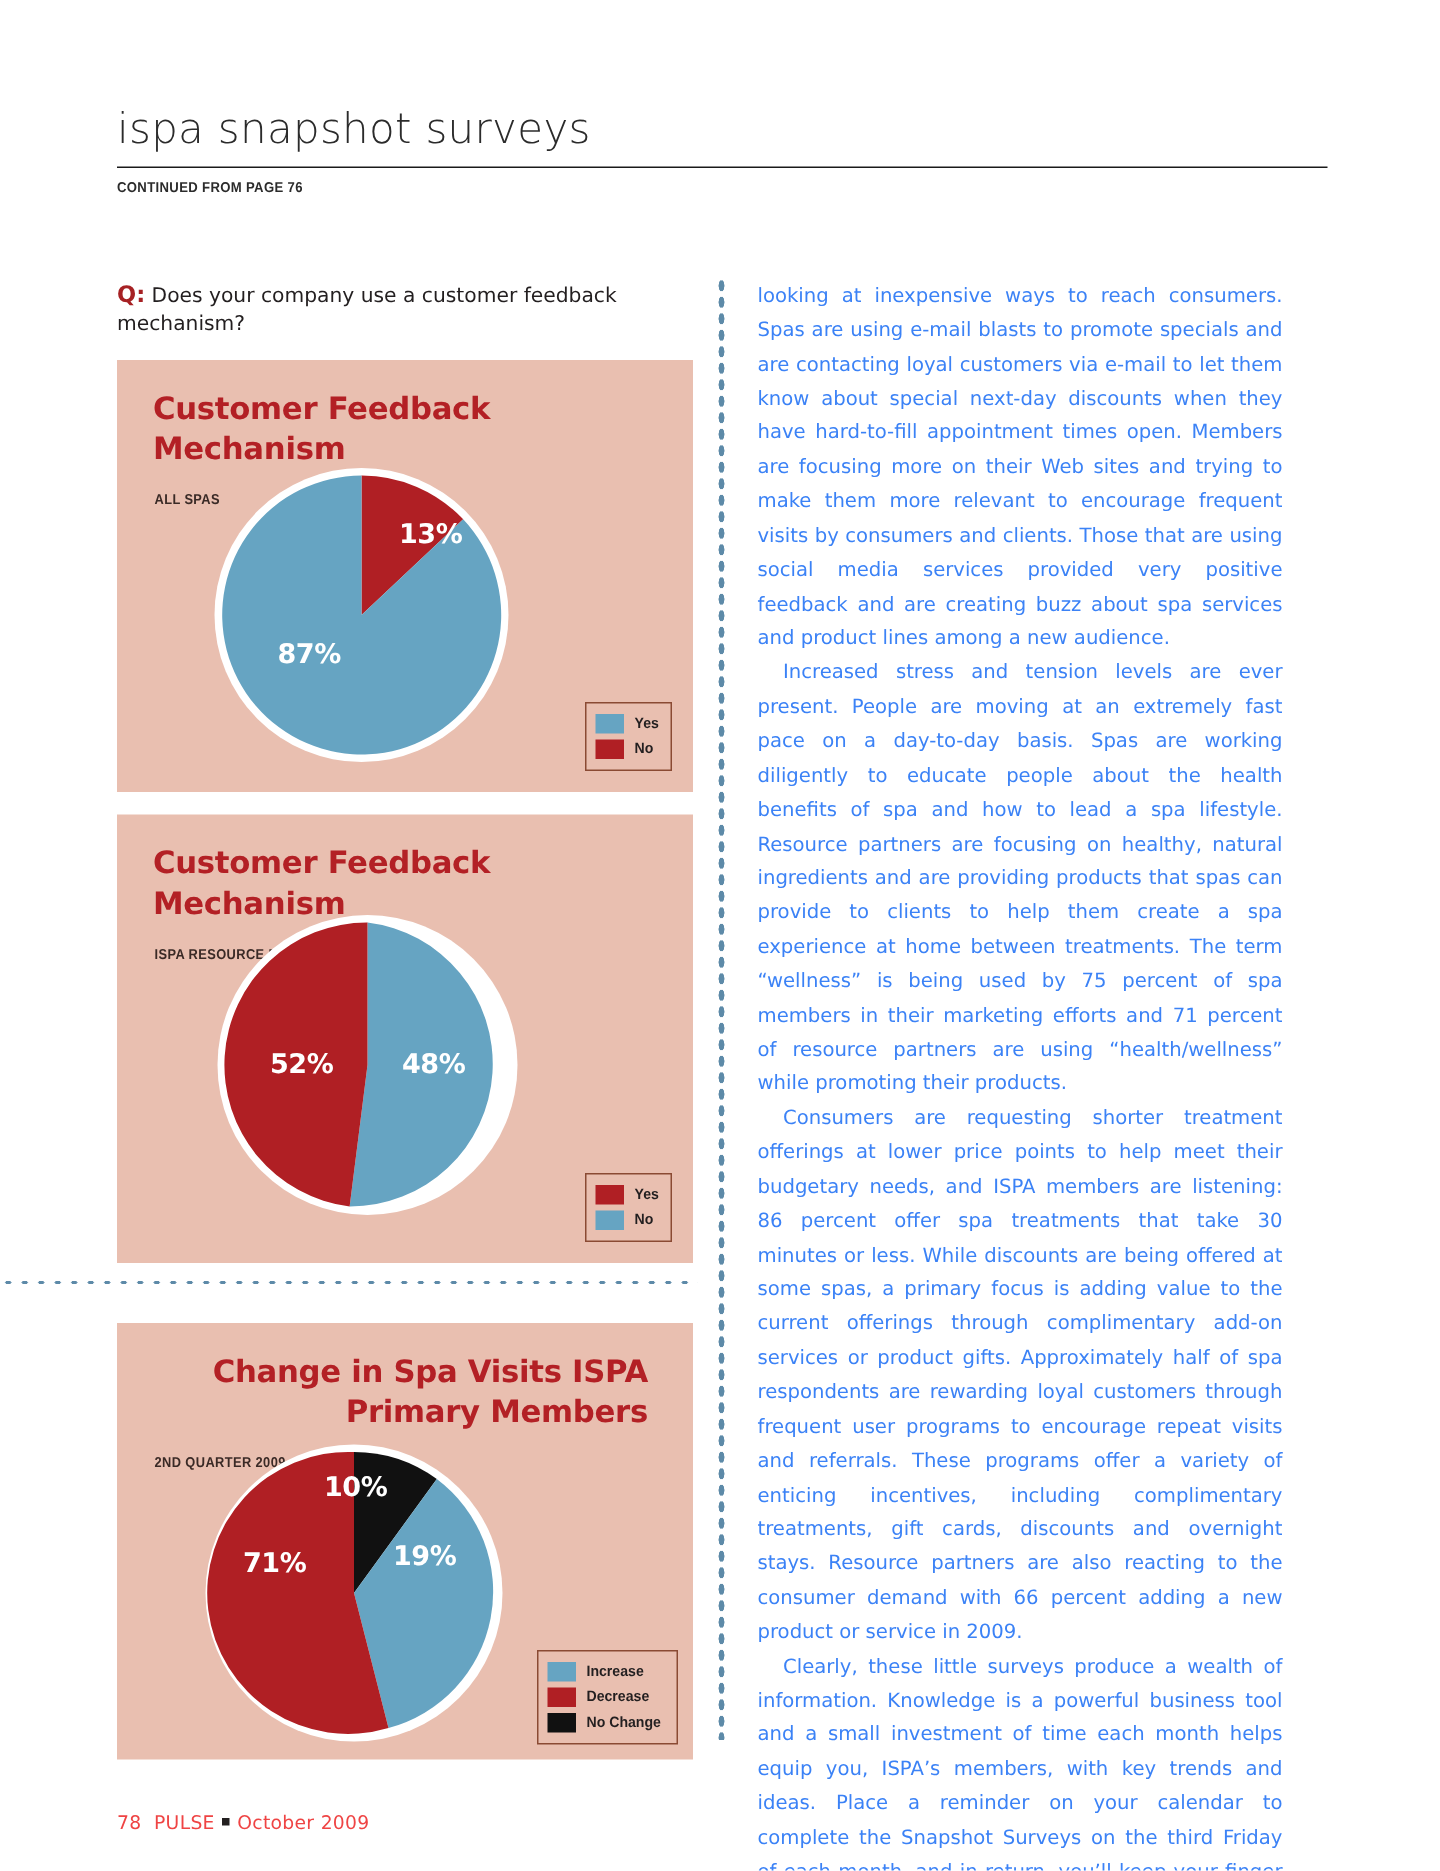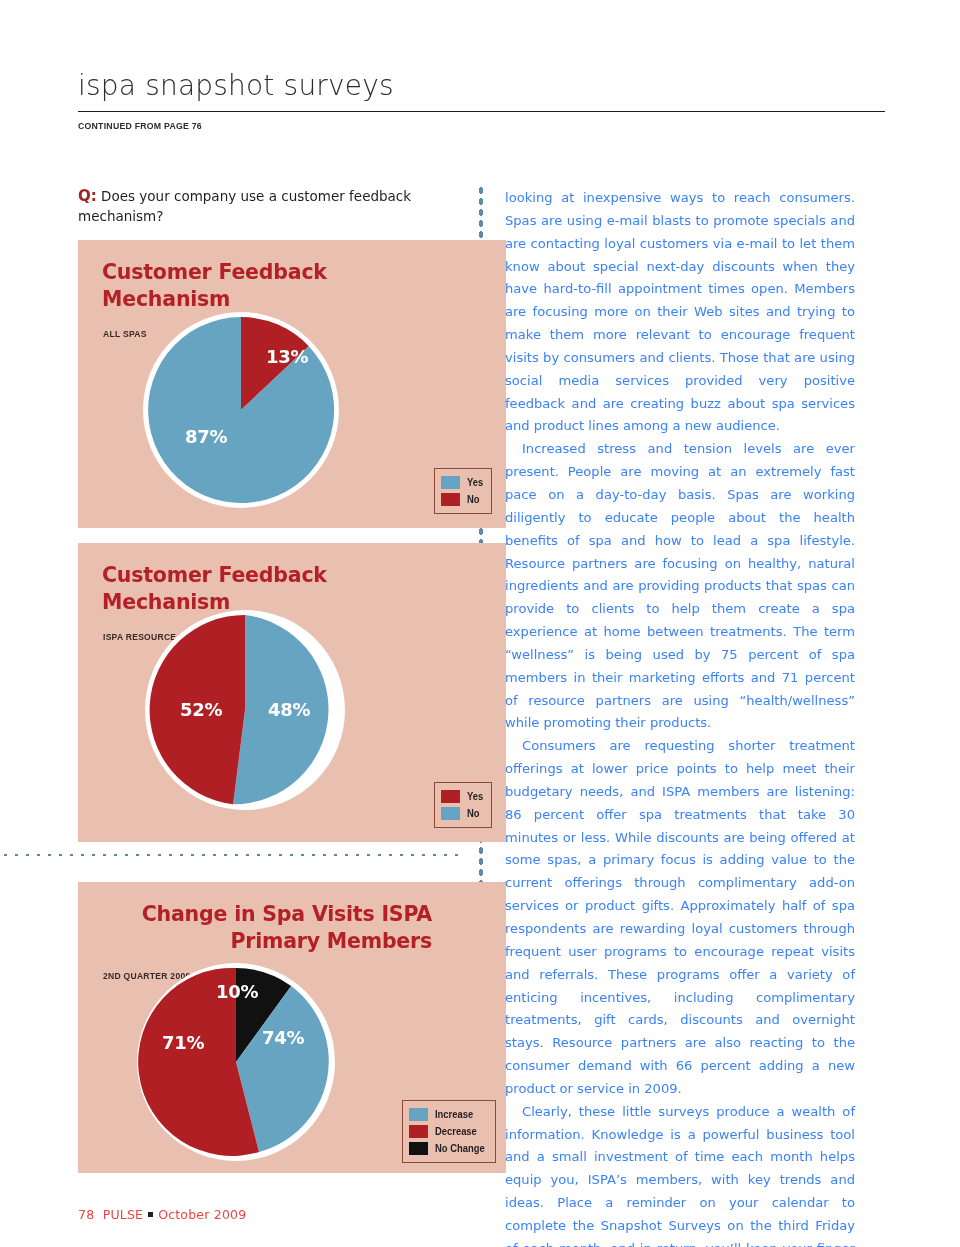--- a/index.html
+++ b/index.html
@@ -87,21 +87,21 @@
   }
   .question .q-mark {
     color: #a62124;
     font-weight: 700;
     font-size: 15px;
   }
 
   
   .chart-panel {
     position: relative;
-    width: 428px;
+    width: 384px;
     background: #e9bfb0;
     margin-bottom: 15px;
     overflow: hidden;
   }
   .chart-panel.p1 { height: 288px; }
   .chart-panel.p2 { height: 299px; margin-bottom: 40px; }
   .chart-panel.p3 { height: 291px; text-align: right; }
 
   .chart-title {
     position: absolute;
@@ -301,21 +301,21 @@
       <svg width="204" height="204" viewBox="0 0 204 204">
         <circle cx="102" cy="102" r="99" fill="#ffffff"></circle>
 
         <path d="M 102 102 L 102 8 A 94 94 0 0 1 157.2 26.0 Z" fill="#111111"></path>
 
         <path d="M 102 102 L 157.2 26.0 A 94 94 0 0 1 125.0 192.0 Z" fill="#66a4c2"></path>
 
         <path d="M 102 102 L 125.0 192.0 A 94 94 0 1 1 102 8 Z" fill="#b01f24"></path>
       </svg>
       <span class="pct-label" style="left:82px; top:21px;">10%</span>
-      <span class="pct-label" style="left:128px; top:67px;">74%</span>
+      <span class="pct-label" style="left:128px; top:67px;">19%</span>
       <span class="pct-label" style="left:28px; top:72px;">71%</span>
     </div>
 
     <div class="legend">
       <div class="legend-row">
         <span class="legend-sw" style="background:#66a4c2;"></span>
         <span class="legend-txt">Increase</span>
       </div>
       <div class="legend-row">
         <span class="legend-sw" style="background:#b01f24;"></span>

